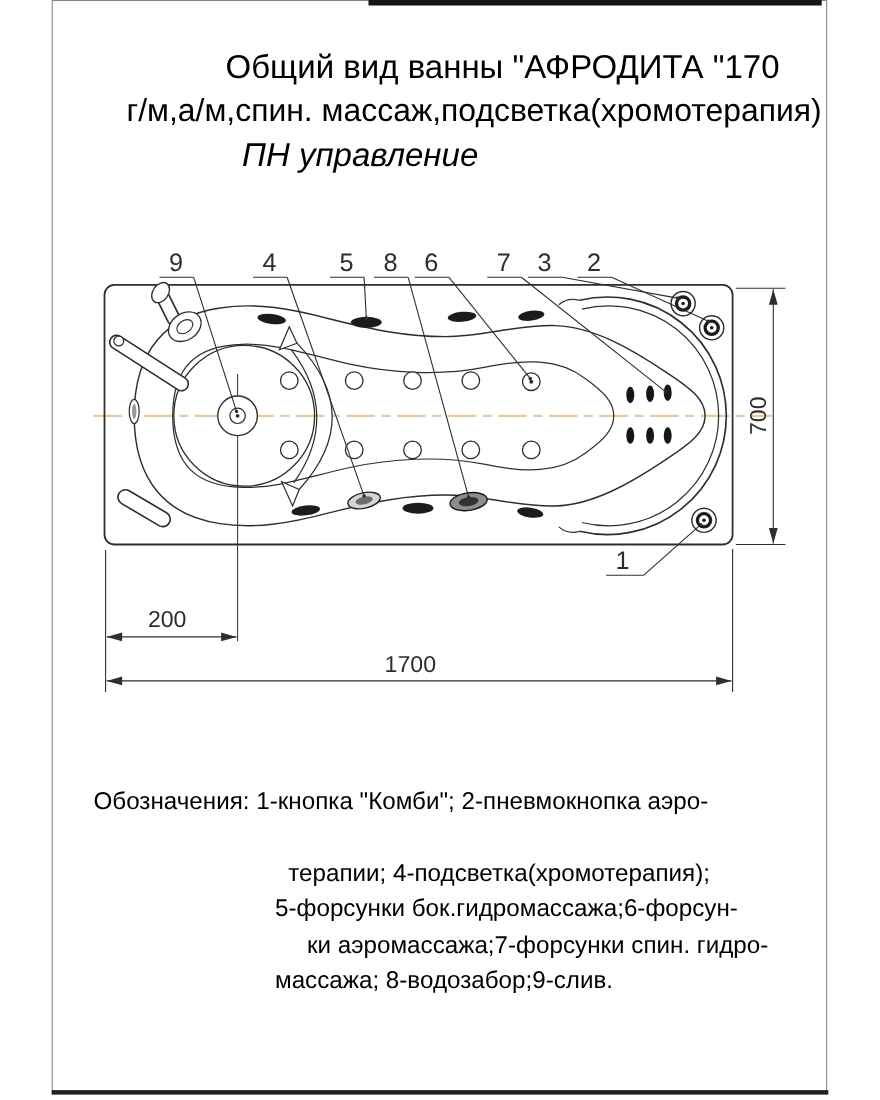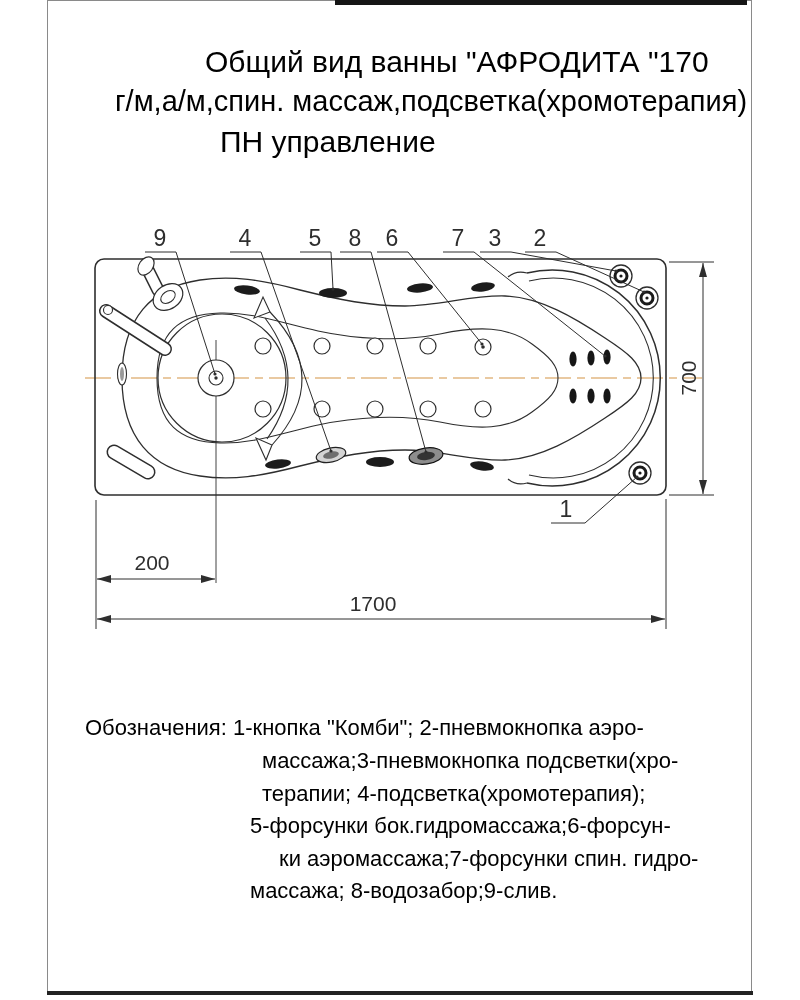--- a/index.html
+++ b/index.html
@@ -5,21 +5,21 @@
   html,body{margin:0;padding:0;background:#e8e8e8;}
   .page{position:relative;width:800px;height:1000px;background:#fff;overflow:hidden;
         font-family:"Liberation Sans", sans-serif;color:#000;}
   .frame{position:absolute;left:47px;top:0;width:705px;height:995px;
          border:1px solid #8a8a8a;box-sizing:border-box;}
   .bar-top{position:absolute;left:335px;top:0;width:412px;height:5px;background:#151515;}
   .bar-bottom{position:absolute;left:47px;top:991px;width:706px;height:4px;background:#222;}
   .title-line{position:absolute;white-space:nowrap;color:#000;}
   .t1{left:205px;top:45px;font-size:30px;}
   .t2{left:88px;top:85px;font-size:29px;margin-left:27px;}
-  .t3{left:220px;top:125px;font-size:30px;}
+  .t3{left:220px;top:125px;font-size:30px;font-style:italic;}
   .legend-line{position:absolute;white-space:nowrap;font-size:22px;color:#000;}
   .lg1{left:85px;top:715px;}
   .lg2{left:262px;top:748px;}
   .lg3{left:262px;top:781px;}
   .lg4{left:250px;top:813px;}
   .lg5{left:256px;top:846px;margin-left:23px;}
   .lg6{left:250px;top:878px;}
   svg{position:absolute;left:0;top:0;}
   svg text{font-family:"Liberation Sans", sans-serif;}
 </style>
@@ -229,18 +229,17 @@
         <g>
           <line x1="145" y1="252" x2="176" y2="252" stroke="#2e2e2e" stroke-width="1"></line>
           <line x1="176" y1="252" x2="215" y2="374" stroke="#2e2e2e" stroke-width="1"></line>
           <circle cx="215" cy="374" r="1.6" fill="#2e2e2e"></circle>
           <text x="160" y="246" text-anchor="middle" font-size="23" fill="#2e2e2e">9</text>
         </g>
       </g>
   </svg>
 
   <div class="legend-line lg1">Обозначения: 1-кнопка "Комби"; 2-пневмокнопка аэро-</div>
-  <div class="legend-line lg2">массажа;3-пневмокнопка подсветки(хро-</div>
   <div class="legend-line lg3">терапии; 4-подсветка(хромотерапия);</div>
   <div class="legend-line lg4">5-форсунки бок.гидромассажа;6-форсун-</div>
   <div class="legend-line lg5">ки аэромассажа;7-форсунки спин. гидро-</div>
   <div class="legend-line lg6">массажа; 8-водозабор;9-слив.</div>
 </div>
 
 </body></html>

